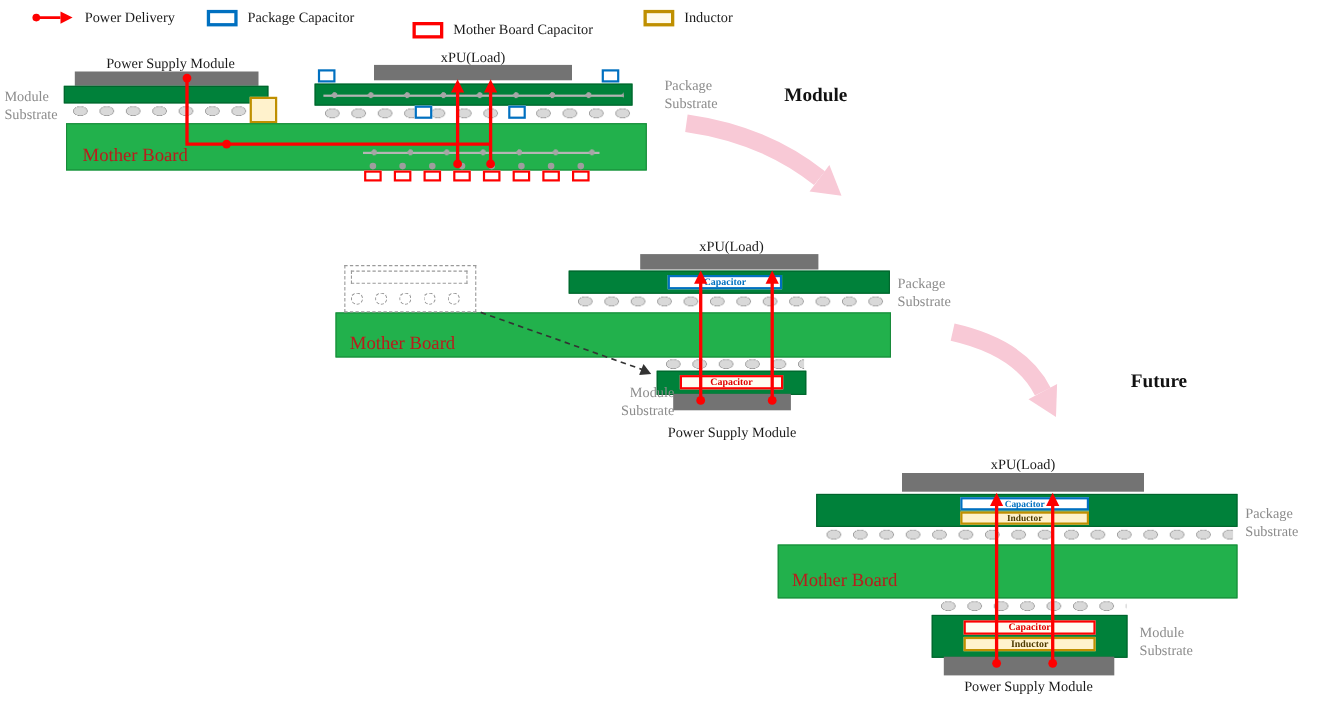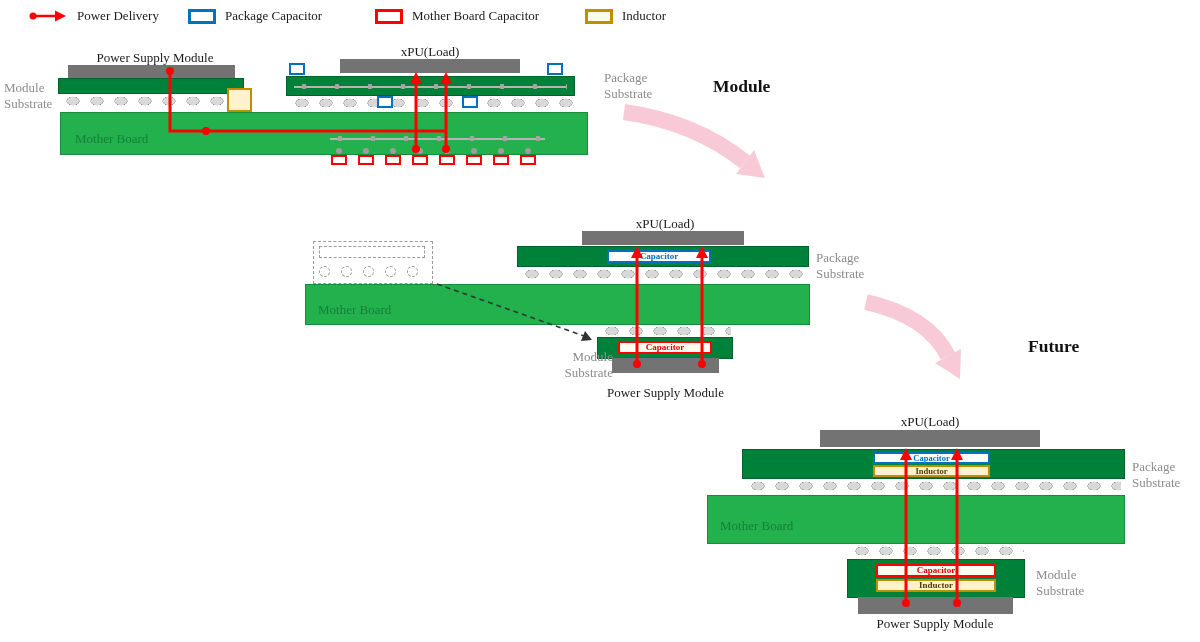--- a/index.html
+++ b/index.html
@@ -6,21 +6,21 @@
   .canvas{position:relative;width:1200px;height:642px;background:#fff;overflow:hidden;
           font-family:Liberation Serif, serif;color:#1a1a1a;}
   .abs{position:absolute;}
   .lbl{font-size:13px;color:#1a1a1a;white-space:nowrap;}
   .lbl-c{font-size:13px;color:#1a1a1a;text-align:center;}
   .glbl{font-size:13px;color:#8c8c8c;line-height:1.2;}
   .hdg{font-size:17.5px;font-weight:bold;color:#111;}
   .chip{background:#737373;}
   .sub{background:#00813a;border:1px solid #00632c;box-sizing:border-box;}
   .board{background:#22b14c;border:1px solid #188a3a;box-sizing:border-box;}
-  .board-lbl{font-size:13px;color:#15803d;white-space:nowrap;}
+  .board-lbl{font-size:17px;color:#b91c1c;white-space:nowrap;}
   .balls{background-image:radial-gradient(9px 6px at 11px 7px,#d9d9d9 62%,#8f8f8f 70%,rgba(0,0,0,0) 76%);
          background-size:24px 15px;background-repeat:repeat-x;}
   .trace{background-image:radial-gradient(3.5px 3.5px at 10px 4.5px,#a6a6a6 70%,rgba(0,0,0,0) 78%),
                           linear-gradient(#b5b5b5,#b5b5b5);
          background-size:33px 9px,100% 2px;background-position:0 0,0 3.5px;
          background-repeat:repeat-x,no-repeat;height:9px;}
   .capb{border:2px solid #0070c0;background:#fff;box-sizing:border-box;}
   .capr{border:2px solid #fe0000;background:#fffdf2;box-sizing:border-box;}
   .ind{border:2px solid #bf8f00;background:#fff2cc;box-sizing:border-box;}
   .boxtxt{display:flex;align-items:center;justify-content:center;font-weight:bold;line-height:1;}
@@ -50,21 +50,21 @@
       <circle cx="5" cy="8" r="3.5" fill="#fe0000"></circle>
       <line x1="5" y1="8" x2="27" y2="8" stroke="#fe0000" stroke-width="2.5"></line>
       <polygon points="27,2.5 38,8 27,13.5" fill="#fe0000"></polygon>
     </svg>
     <span class="lbl">Power Delivery</span>
   </div>
   <div class="legend-item abs" style="left:188px;top:7px">
     <span class="swatch sw-blue"></span>
     <span class="lbl">Package Capacitor</span>
   </div>
-  <div class="legend-item abs" style="left:375px;top:7px">
+  <div class="legend-item abs" style="left:375px;top:18px">
     <span class="swatch sw-red"></span>
     <span class="lbl">Mother Board Capacitor</span>
   </div>
   <div class="legend-item abs" style="left:585px;top:7px">
     <span class="swatch sw-yellow"></span>
     <span class="lbl">Inductor</span>
   </div>
 
   <div class="abs lbl-c" style="left:70px;top:50px;width:170px">Power Supply Module</div>
   <div class="abs chip" style="left:68px;top:65px;width:167px;height:13px"></div>

